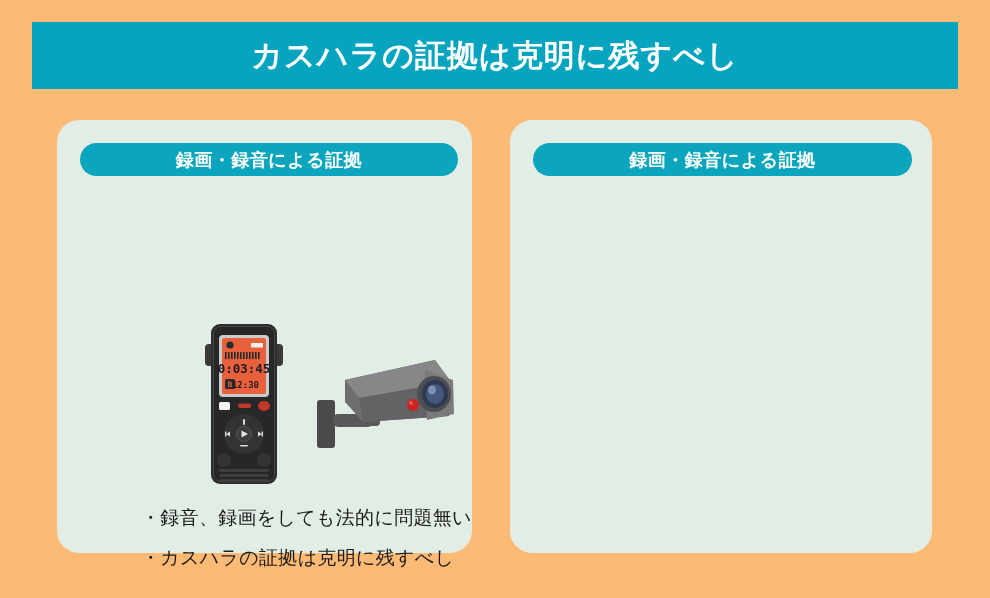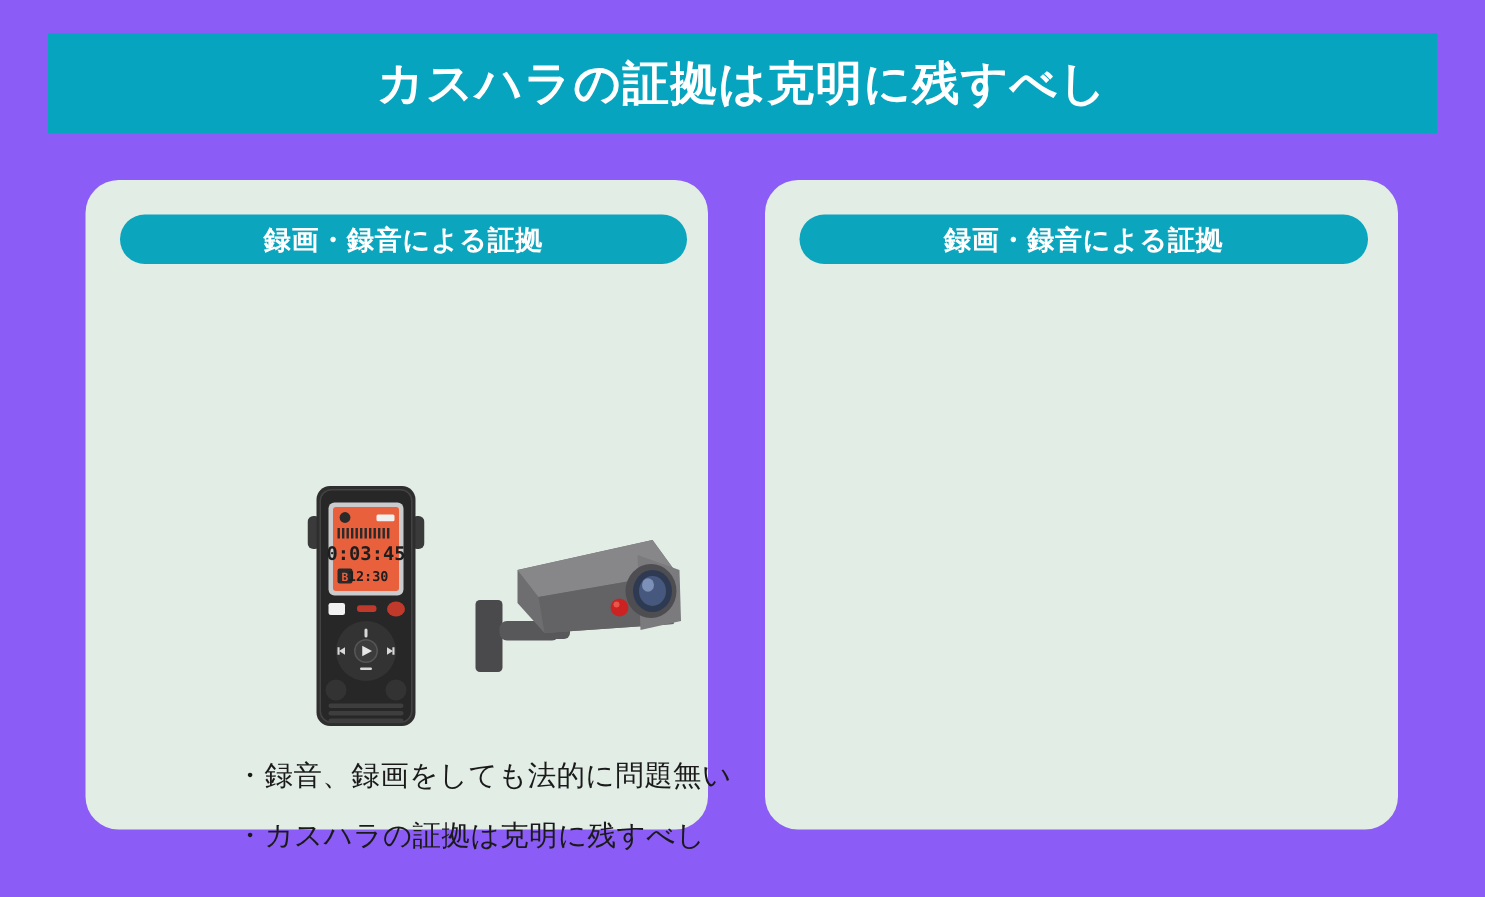--- a/index.html
+++ b/index.html
@@ -2,21 +2,21 @@
 <html><head>
 <meta charset="utf-8">
 <style>
   * { box-sizing: border-box; margin: 0; padding: 0; }
   html, body {
     width: 990px; height: 598px;
     background: #ffffff;
     font-family: "Liberation Sans", "DejaVu Sans", sans-serif;
     overflow: hidden;
   }
-  .page { position: relative; width: 990px; height: 598px; background: #8b5cf6; }
+  .page { position: relative; width: 990px; height: 598px; background: #fdba74; }
 
   
   .title-banner {
     position: absolute;
     left: 32px; top: 22px;
     width: 926px; height: 67px;
     background: #06A4BE;
     display: flex; align-items: center; justify-content: center;
   }
   .title-text {
@@ -49,21 +49,21 @@
   .pill-text {
     color: #ffffff;
     font-size: 18px;
     font-weight: bold;
     letter-spacing: .5px;
     white-space: nowrap;
   }
 
   
   .bullets { position: absolute; }
-  .bullets-left  { left: 100px; top: 388px; }
+  .bullets-left  { left: 84px; top: 388px; }
   .bullet {
     font-size: 19px;
     color: #1A1A1A;
     line-height: 1.0;
     white-space: nowrap;
   }
   .bullets-left .bullet  { margin-bottom: 21px; font-weight: normal; letter-spacing: .3px; }
 
   
   .art { position: absolute; }

